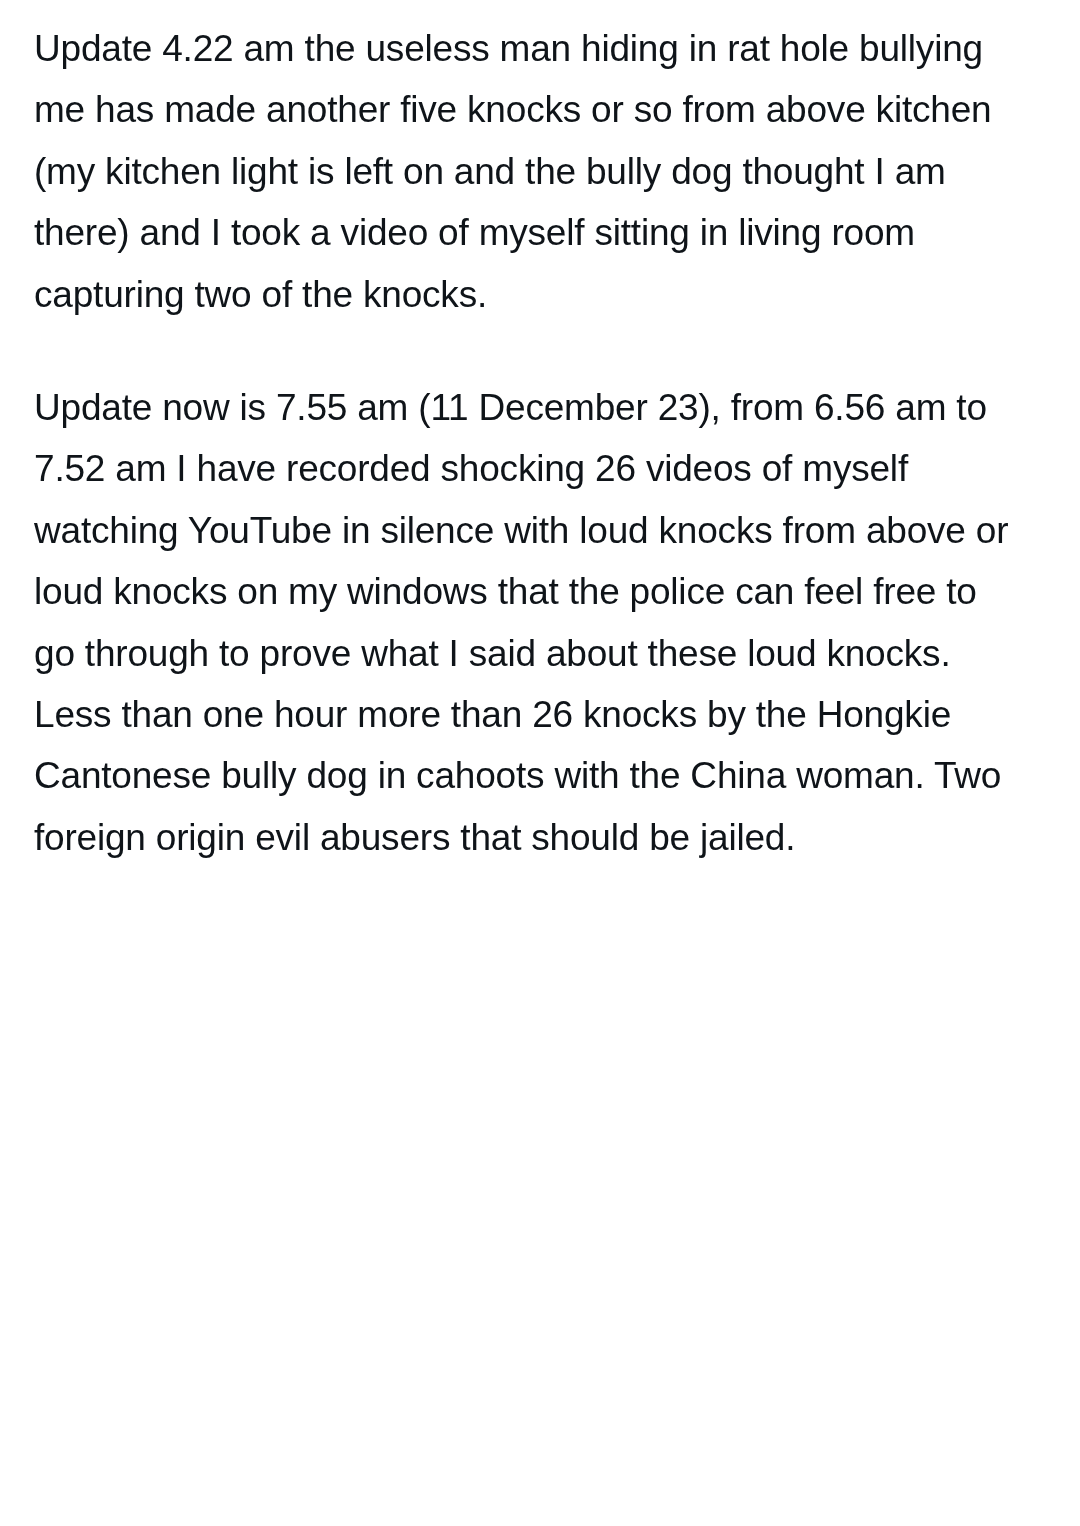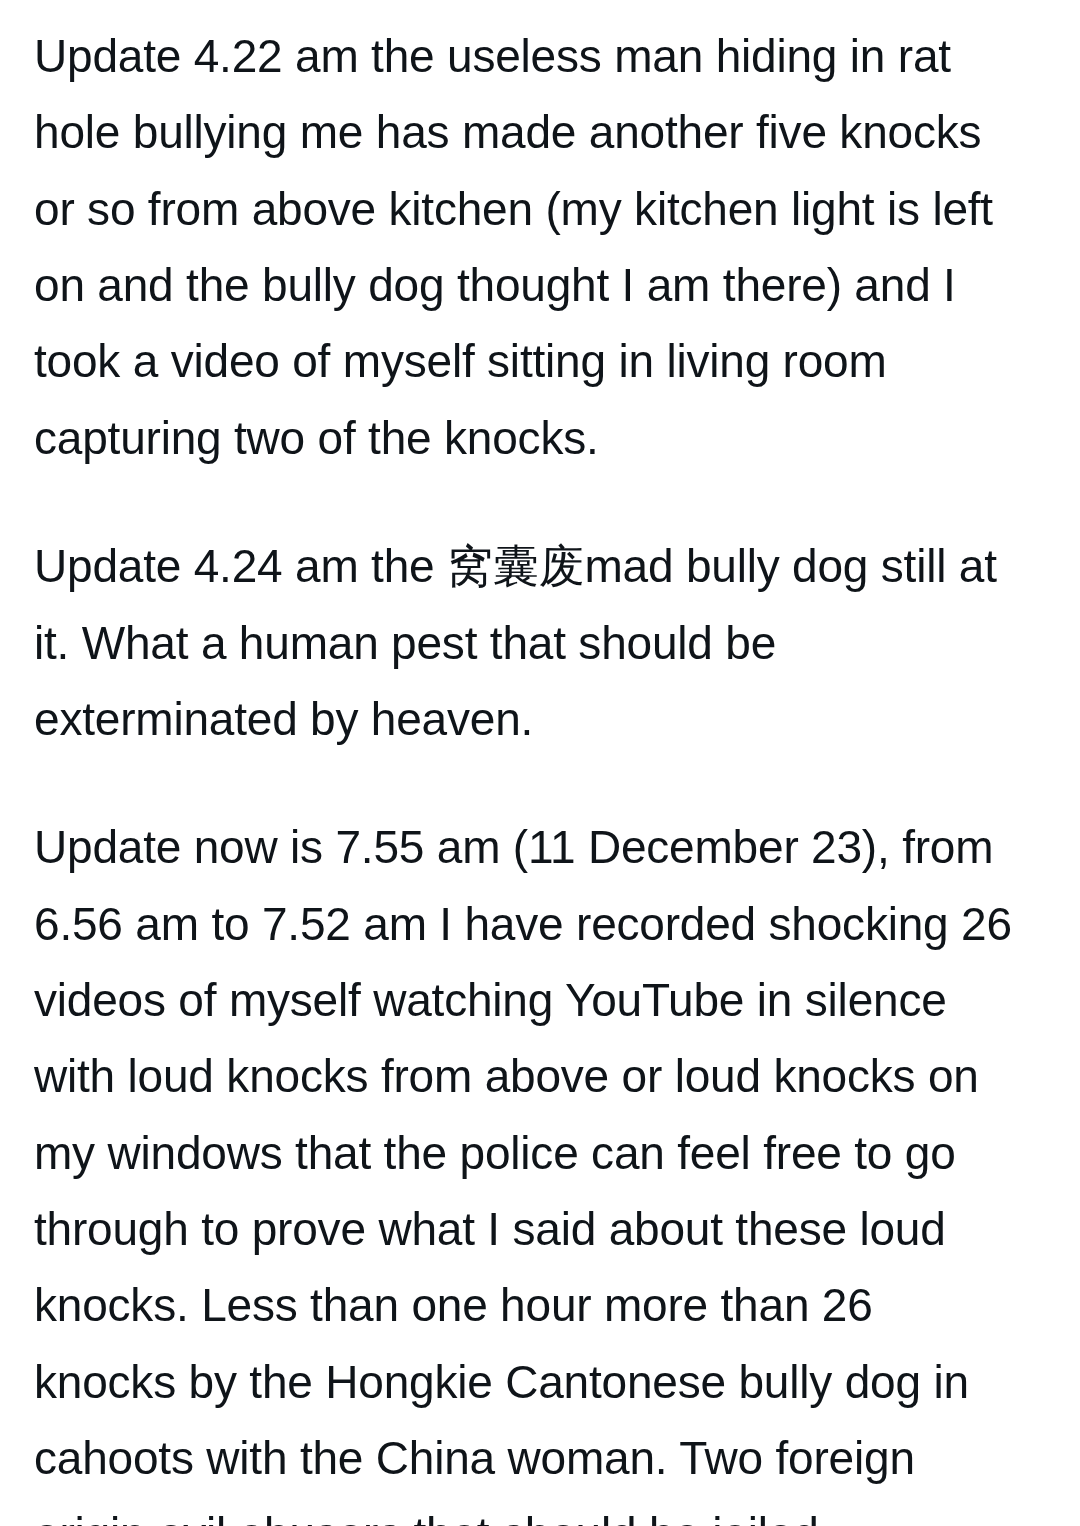--- a/index.html
+++ b/index.html
@@ -13,33 +13,32 @@
     font-family: "Liberation Sans", sans-serif;
     color: #0f1419;
     -webkit-font-smoothing: antialiased;
   }
   .page {
     width: 1080px;
     box-sizing: border-box;
     padding: 18px 56px 20px 34px;
   }
   .paragraph {
-    font-size: 46px;
+    font-size: 37px;
     line-height: 1.66;
     letter-spacing: -0.2px;
     font-weight: 400;
     color: #0f1419;
     margin: 0 0 52px 0;
     white-space: pre-wrap;
     word-wrap: break-word;
   }
   .paragraph:last-child {
     margin-bottom: 0;
   }
 </style>
 </head>
 <body>
 
 <div class="page">
   <p class="paragraph">Update 4.22 am the useless man hiding in rat hole bullying me has made another five knocks or so from above kitchen (my kitchen light is left on and the bully dog thought I am there) and I took a video of myself sitting in living room capturing two of the knocks.</p>
-  <p class="paragraph">Update 4.24 am the 窝囊废mad bully dog still at it. What a human pest that should be exterminated by heaven.</p>
   <p class="paragraph">Update now is 7.55 am (11 December 23), from 6.56 am to 7.52 am I have recorded shocking 26 videos of myself watching YouTube in silence with loud knocks from above or loud knocks on my windows that the police can feel free to go through to prove what I said about these loud knocks. Less than one hour more than 26 knocks by the Hongkie Cantonese bully dog in cahoots with the China woman. Two foreign origin evil abusers that should be jailed.</p>
 </div>
 
 </body></html>

